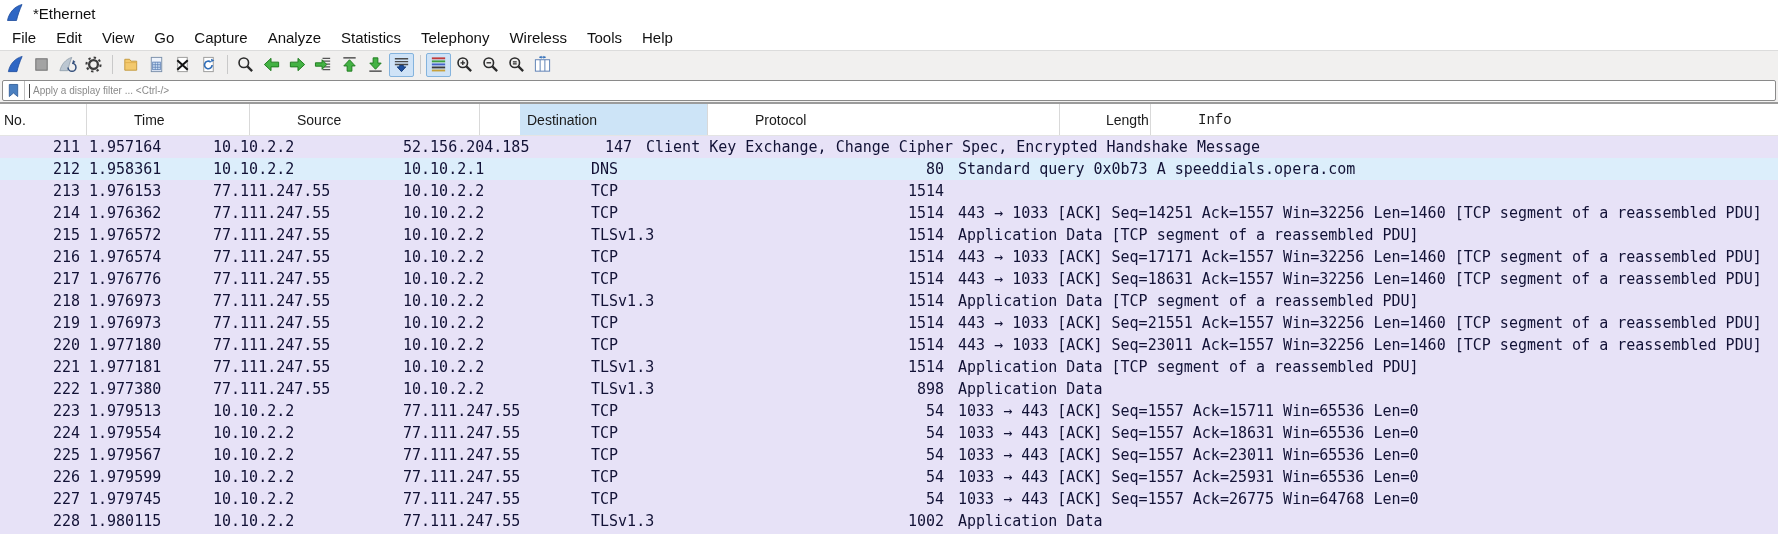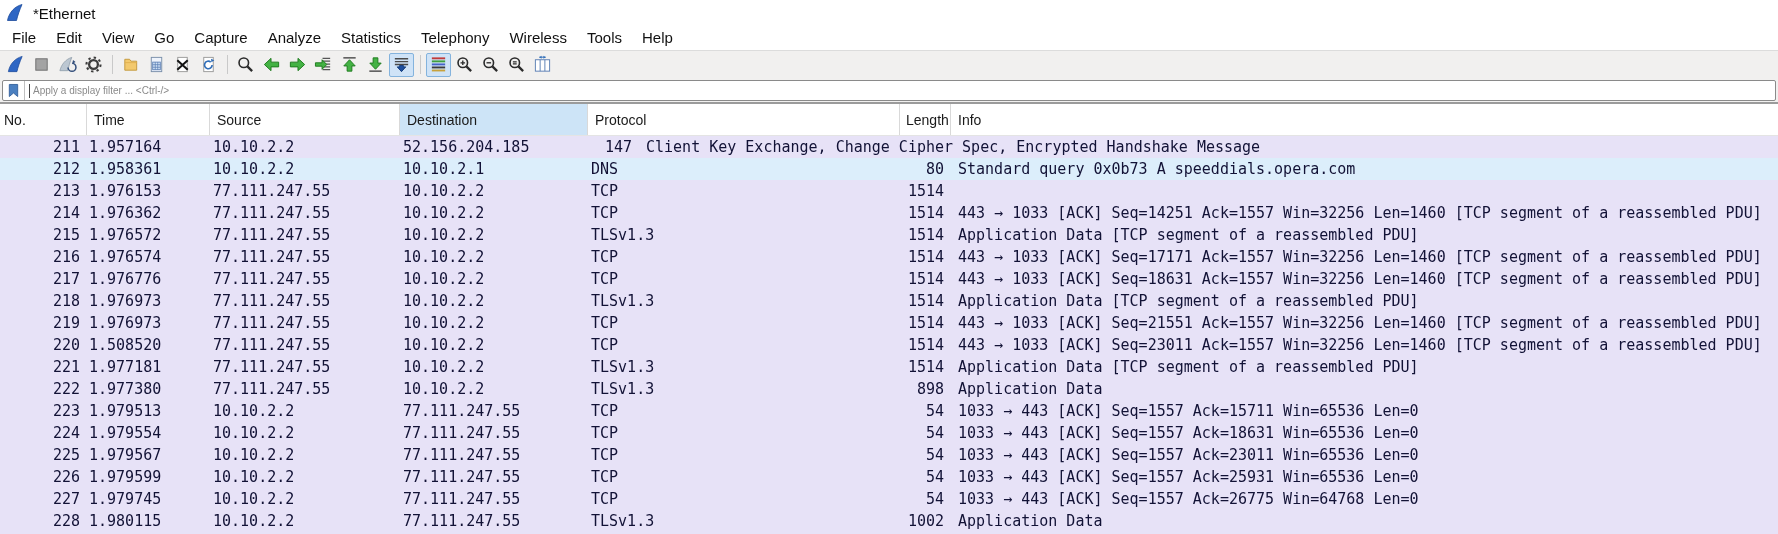--- a/index.html
+++ b/index.html
@@ -23,42 +23,42 @@
   .tb-btn.active { background:#cfe3f7; border-color:#84b3dd; }
   .tb-sep { width:1px; height:19px; background:#c9c9c9; margin:0 5px; }
   
   .filterbar { height:26px; background:#f1f0ef; border-bottom:2px solid #9b9b9b; padding:2px; }
   .filter-input { height:21px; background:#ffffff; border:1px solid #8a8a8a; border-radius:2px; display:flex; align-items:center; }
   .filter-bookmark { width:22px; height:100%; display:flex; align-items:center; justify-content:center; border-right:1px solid #c0c0c0; }
   .filter-bookmark svg { width:13px; height:15px; }
   .filter-caret { width:1px; height:14px; background:#444; margin-left:4px; }
   .filter-placeholder { font-size:10px; color:#8a8a8a; margin-left:3px; white-space:pre; }
   
-  .pkt-header { height:32px; background:#ffffff; display:flex; align-items:center; border-bottom:1px solid #e4e4e4; font-size:14px; color:#1a1a1a; }
+  .pkt-header { height:32px; background:#ffffff; display:flex; align-items:center; border-bottom:1px solid #e4e4e4; font-size:14px; color:#1a1a1a;gap:40px; }
   .hcell { height:100%; display:flex; align-items:center; border-right:1px solid #d9d9d9; padding-left:7px; overflow:hidden; }
   .hcell.selected { background:#cde4f7; }
   .rows { position:relative; }
   .pkt-row { height:22px; display:flex; font-family:"DejaVu Sans Mono","Liberation Mono",monospace; font-size:15px; line-height:22px; white-space:pre; color:#121236; }
   .pkt-row.tcp { background:#e7e2f7; }
   .pkt-row.dns { background:#dceefb; }
   .cell { overflow:hidden; }
   .c-no    { width:87px;  text-align:right; padding-right:7px; }
   .c-time  { width:123px; padding-left:2px; }
   .c-src   { width:190px; padding-left:3px; }
   .c-dst   { width:188px; padding-left:3px; }
   .c-proto { width:312px; padding-left:3px; }
   .c-len   { width:51px;  text-align:right; padding-right:7px; }
   .c-info  { flex:1; padding-left:7px; }
   .h-no    { width:87px; padding-left:4px; }
   .h-time  { width:123px; }
   .h-src   { width:190px; }
   .h-dst   { width:188px; }
   .h-proto { width:312px; }
   .h-len   { width:51px; padding-left:6px; }
-  .h-info  { flex:1; border-right:none; }
+  .h-info  { flex:1; border-right:none;font-family:Liberation Mono, monospace; }
   .partial-row { height:3px; background:#e7e2f7; }
 </style>
 </head>
 <body>
 
 <div class="app">
 
   <div class="titlebar">
     <span class="appicon">
       <svg viewBox="0 0 20 20">
@@ -281,21 +281,21 @@
   <div class="rows">
       <div class="pkt-row tcp"><div class="cell c-no">211</div><div class="cell c-time">1.957164</div><div class="cell c-src">10.10.2.2</div><div class="cell c-dst">52.156.204.185</div><div class="cell c-len">147</div><div class="cell c-info">Client Key Exchange, Change Cipher Spec, Encrypted Handshake Message</div></div>
       <div class="pkt-row dns"><div class="cell c-no">212</div><div class="cell c-time">1.958361</div><div class="cell c-src">10.10.2.2</div><div class="cell c-dst">10.10.2.1</div><div class="cell c-proto">DNS</div><div class="cell c-len">80</div><div class="cell c-info">Standard query 0x0b73 A speeddials.opera.com</div></div>
       <div class="pkt-row tcp"><div class="cell c-no">213</div><div class="cell c-time">1.976153</div><div class="cell c-src">77.111.247.55</div><div class="cell c-dst">10.10.2.2</div><div class="cell c-proto">TCP</div><div class="cell c-len">1514</div></div>
       <div class="pkt-row tcp"><div class="cell c-no">214</div><div class="cell c-time">1.976362</div><div class="cell c-src">77.111.247.55</div><div class="cell c-dst">10.10.2.2</div><div class="cell c-proto">TCP</div><div class="cell c-len">1514</div><div class="cell c-info">443 → 1033 [ACK] Seq=14251 Ack=1557 Win=32256 Len=1460 [TCP segment of a reassembled PDU]</div></div>
       <div class="pkt-row tcp"><div class="cell c-no">215</div><div class="cell c-time">1.976572</div><div class="cell c-src">77.111.247.55</div><div class="cell c-dst">10.10.2.2</div><div class="cell c-proto">TLSv1.3</div><div class="cell c-len">1514</div><div class="cell c-info">Application Data [TCP segment of a reassembled PDU]</div></div>
       <div class="pkt-row tcp"><div class="cell c-no">216</div><div class="cell c-time">1.976574</div><div class="cell c-src">77.111.247.55</div><div class="cell c-dst">10.10.2.2</div><div class="cell c-proto">TCP</div><div class="cell c-len">1514</div><div class="cell c-info">443 → 1033 [ACK] Seq=17171 Ack=1557 Win=32256 Len=1460 [TCP segment of a reassembled PDU]</div></div>
       <div class="pkt-row tcp"><div class="cell c-no">217</div><div class="cell c-time">1.976776</div><div class="cell c-src">77.111.247.55</div><div class="cell c-dst">10.10.2.2</div><div class="cell c-proto">TCP</div><div class="cell c-len">1514</div><div class="cell c-info">443 → 1033 [ACK] Seq=18631 Ack=1557 Win=32256 Len=1460 [TCP segment of a reassembled PDU]</div></div>
       <div class="pkt-row tcp"><div class="cell c-no">218</div><div class="cell c-time">1.976973</div><div class="cell c-src">77.111.247.55</div><div class="cell c-dst">10.10.2.2</div><div class="cell c-proto">TLSv1.3</div><div class="cell c-len">1514</div><div class="cell c-info">Application Data [TCP segment of a reassembled PDU]</div></div>
       <div class="pkt-row tcp"><div class="cell c-no">219</div><div class="cell c-time">1.976973</div><div class="cell c-src">77.111.247.55</div><div class="cell c-dst">10.10.2.2</div><div class="cell c-proto">TCP</div><div class="cell c-len">1514</div><div class="cell c-info">443 → 1033 [ACK] Seq=21551 Ack=1557 Win=32256 Len=1460 [TCP segment of a reassembled PDU]</div></div>
-      <div class="pkt-row tcp"><div class="cell c-no">220</div><div class="cell c-time">1.508520</div><div class="cell c-src">77.111.247.55</div><div class="cell c-dst">10.10.2.2</div><div class="cell c-proto">TCP</div><div class="cell c-len">1514</div><div class="cell c-info">443 → 1033 [ACK] Seq=23011 Ack=1557 Win=32256 Len=1460 [TCP segment of a reassembled PDU]</div></div>
+      <div class="pkt-row tcp"><div class="cell c-no">220</div><div class="cell c-time">1.977180</div><div class="cell c-src">77.111.247.55</div><div class="cell c-dst">10.10.2.2</div><div class="cell c-proto">TCP</div><div class="cell c-len">1514</div><div class="cell c-info">443 → 1033 [ACK] Seq=23011 Ack=1557 Win=32256 Len=1460 [TCP segment of a reassembled PDU]</div></div>
       <div class="pkt-row tcp"><div class="cell c-no">221</div><div class="cell c-time">1.977181</div><div class="cell c-src">77.111.247.55</div><div class="cell c-dst">10.10.2.2</div><div class="cell c-proto">TLSv1.3</div><div class="cell c-len">1514</div><div class="cell c-info">Application Data [TCP segment of a reassembled PDU]</div></div>
       <div class="pkt-row tcp"><div class="cell c-no">222</div><div class="cell c-time">1.977380</div><div class="cell c-src">77.111.247.55</div><div class="cell c-dst">10.10.2.2</div><div class="cell c-proto">TLSv1.3</div><div class="cell c-len">898</div><div class="cell c-info">Application Data</div></div>
       <div class="pkt-row tcp"><div class="cell c-no">223</div><div class="cell c-time">1.979513</div><div class="cell c-src">10.10.2.2</div><div class="cell c-dst">77.111.247.55</div><div class="cell c-proto">TCP</div><div class="cell c-len">54</div><div class="cell c-info">1033 → 443 [ACK] Seq=1557 Ack=15711 Win=65536 Len=0</div></div>
       <div class="pkt-row tcp"><div class="cell c-no">224</div><div class="cell c-time">1.979554</div><div class="cell c-src">10.10.2.2</div><div class="cell c-dst">77.111.247.55</div><div class="cell c-proto">TCP</div><div class="cell c-len">54</div><div class="cell c-info">1033 → 443 [ACK] Seq=1557 Ack=18631 Win=65536 Len=0</div></div>
       <div class="pkt-row tcp"><div class="cell c-no">225</div><div class="cell c-time">1.979567</div><div class="cell c-src">10.10.2.2</div><div class="cell c-dst">77.111.247.55</div><div class="cell c-proto">TCP</div><div class="cell c-len">54</div><div class="cell c-info">1033 → 443 [ACK] Seq=1557 Ack=23011 Win=65536 Len=0</div></div>
       <div class="pkt-row tcp"><div class="cell c-no">226</div><div class="cell c-time">1.979599</div><div class="cell c-src">10.10.2.2</div><div class="cell c-dst">77.111.247.55</div><div class="cell c-proto">TCP</div><div class="cell c-len">54</div><div class="cell c-info">1033 → 443 [ACK] Seq=1557 Ack=25931 Win=65536 Len=0</div></div>
       <div class="pkt-row tcp"><div class="cell c-no">227</div><div class="cell c-time">1.979745</div><div class="cell c-src">10.10.2.2</div><div class="cell c-dst">77.111.247.55</div><div class="cell c-proto">TCP</div><div class="cell c-len">54</div><div class="cell c-info">1033 → 443 [ACK] Seq=1557 Ack=26775 Win=64768 Len=0</div></div>
       <div class="pkt-row tcp"><div class="cell c-no">228</div><div class="cell c-time">1.980115</div><div class="cell c-src">10.10.2.2</div><div class="cell c-dst">77.111.247.55</div><div class="cell c-proto">TLSv1.3</div><div class="cell c-len">1002</div><div class="cell c-info">Application Data</div></div>
     </div>
   <div class="partial-row"></div>

